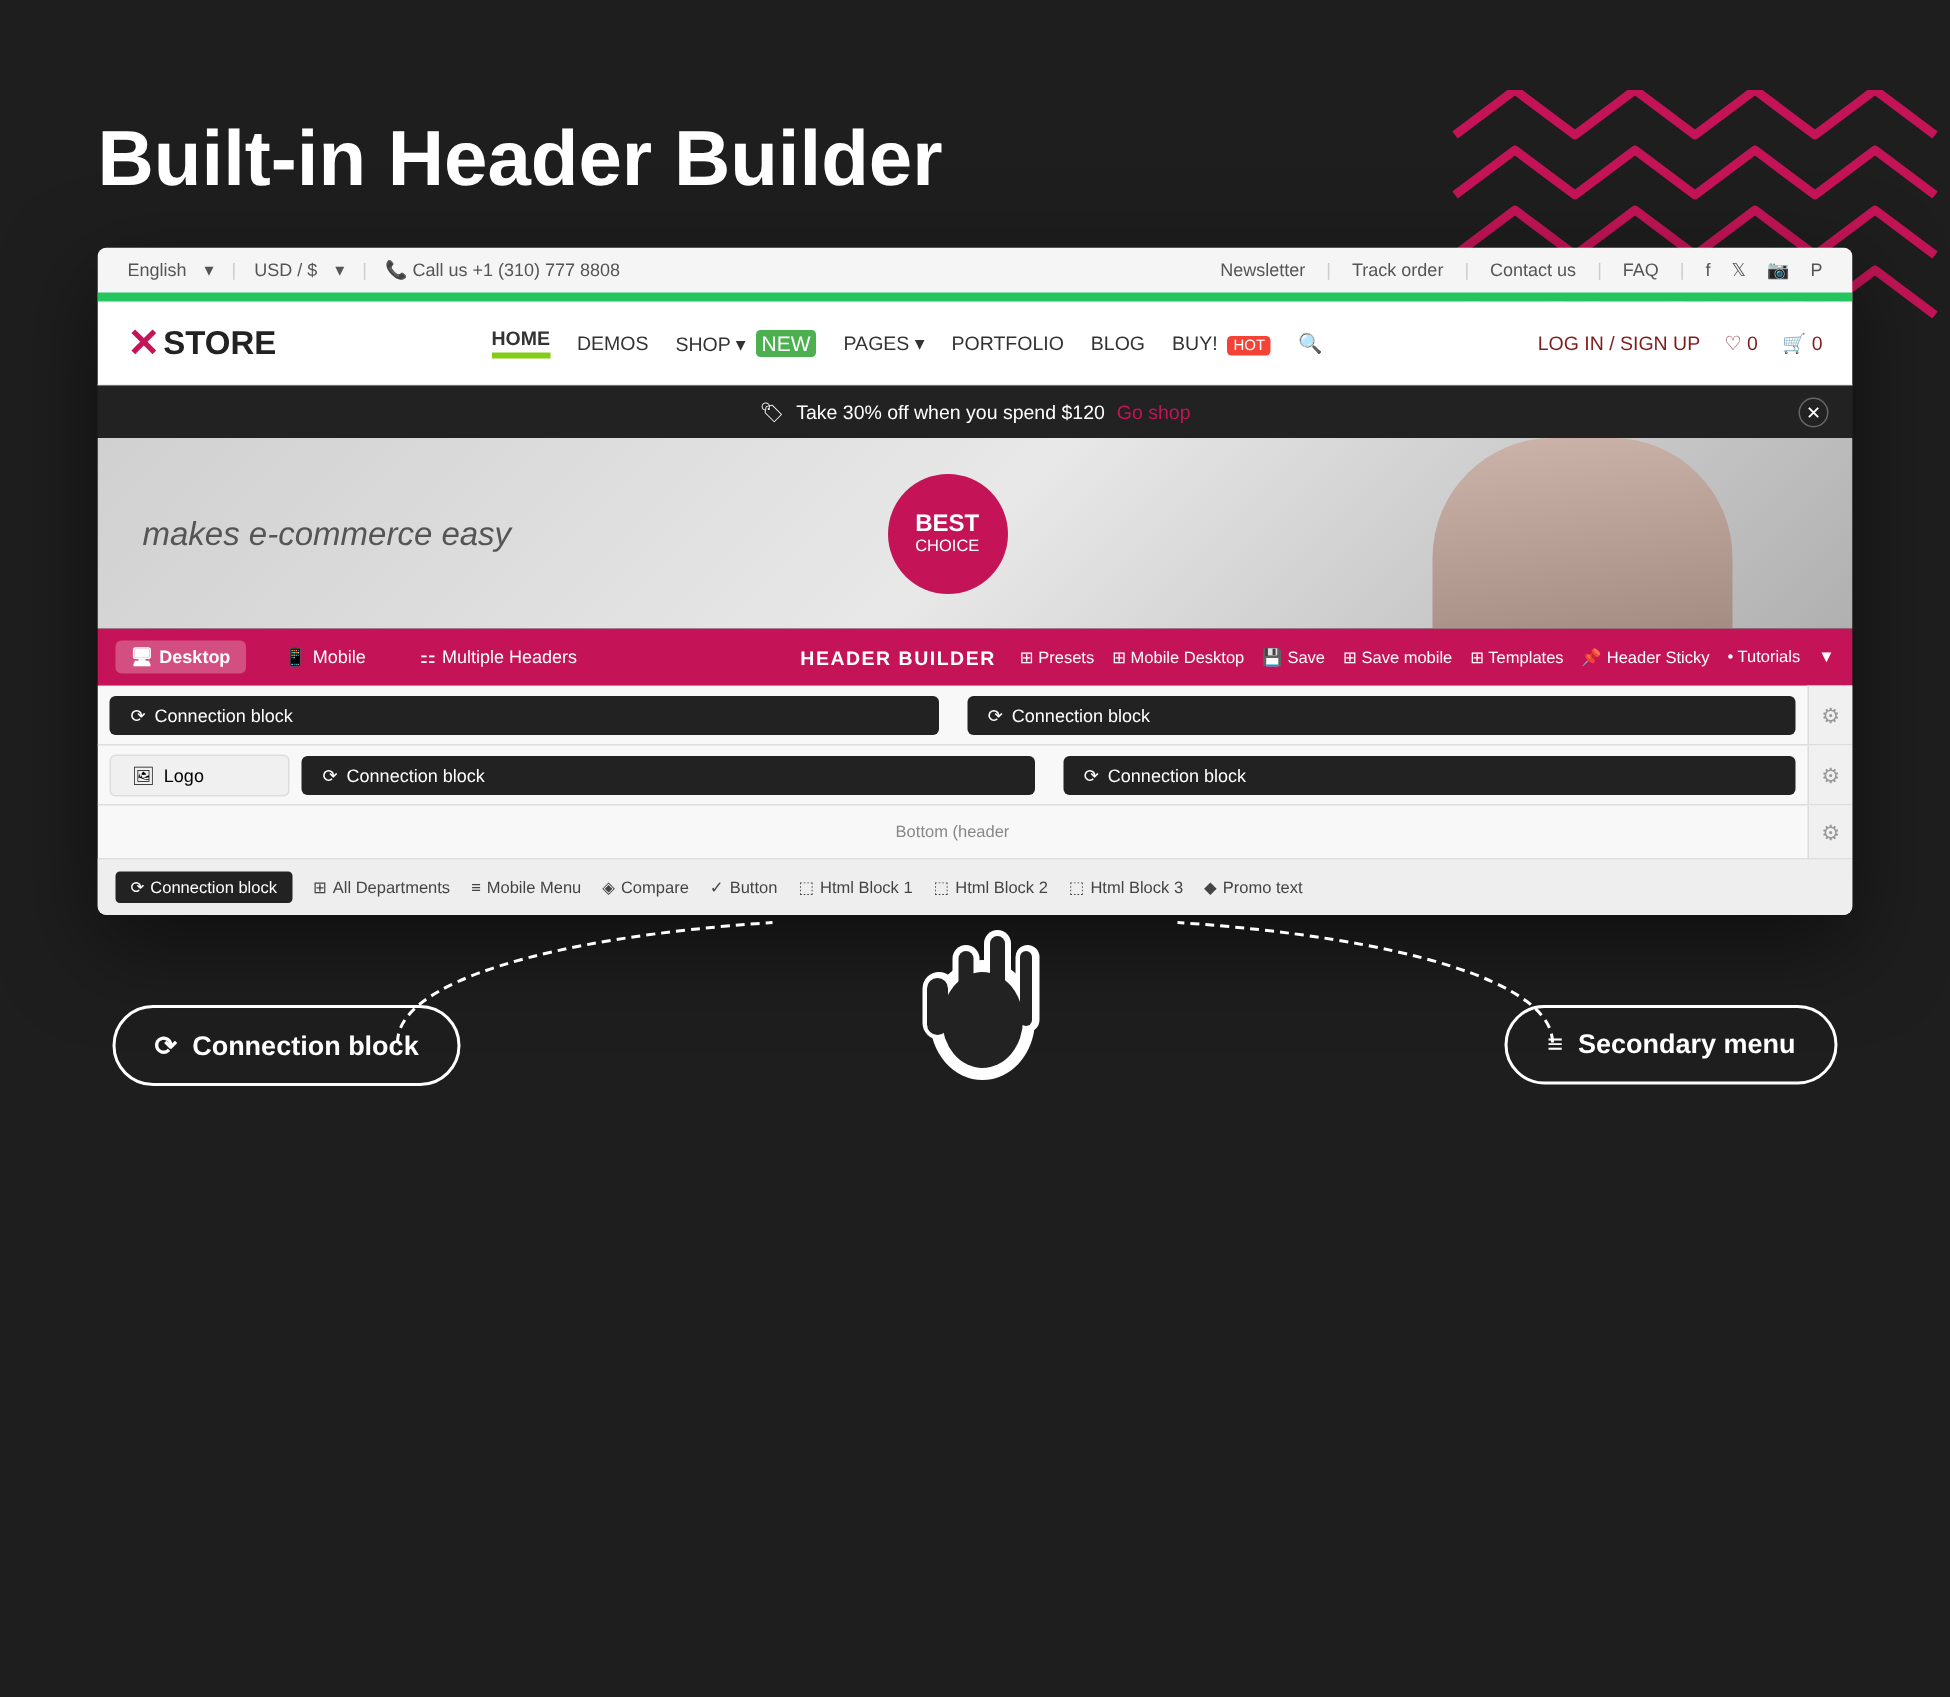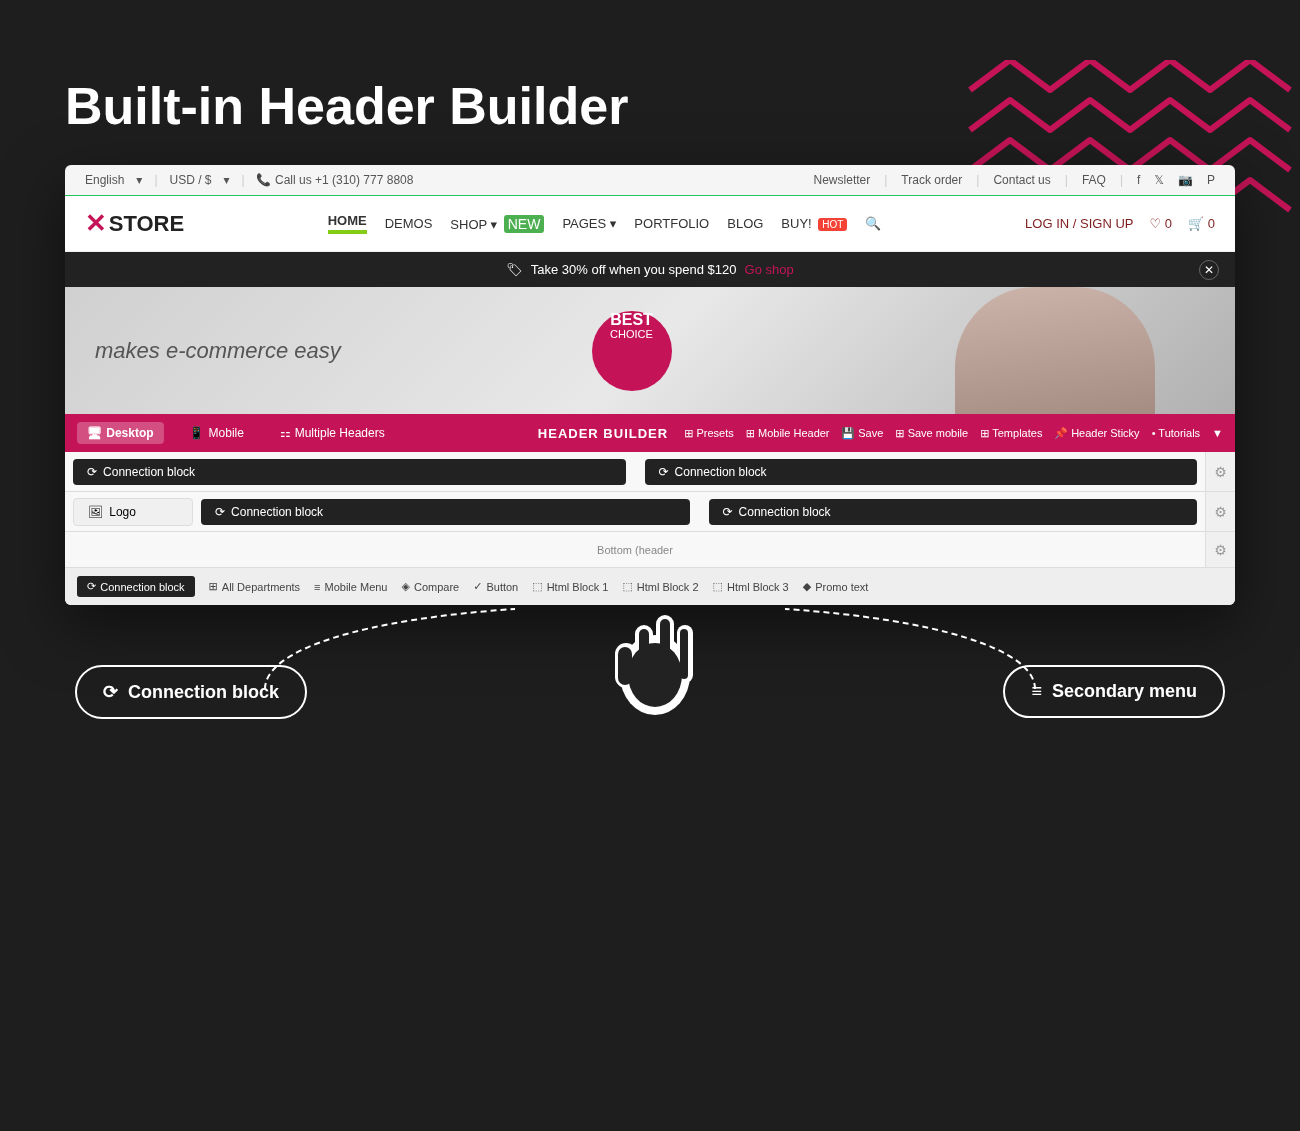--- a/index.html
+++ b/index.html
@@ -49,21 +49,21 @@
       width: 100%;
       border-radius: 6px;
       overflow: hidden;
       box-shadow: 0 20px 60px rgba(0,0,0,0.5);
       position: relative;
     }
 
     
     .store-topbar {
       background: #f5f5f5;
-      border-bottom: 1px solid #22c55e;
+      border-bottom: 6px solid #22c55e;
       padding: 8px 20px;
       display: flex;
       align-items: center;
       justify-content: space-between;
       font-size: 12px;
       color: #555;
     }
 
     .topbar-left {
       display: flex;
@@ -198,21 +198,21 @@
     .hero-badge {
       position: absolute;
       left: 45%;
       width: 80px;
       height: 80px;
       background: #c41457;
       border-radius: 50%;
       display: flex;
       flex-direction: column;
       align-items: center;
-      justify-content: flex-start;
+      justify-content: center;
       color: white;
       font-weight: 900;
       font-size: 16px;
       line-height: 1.1;
     }
 
     .hero-badge span {
       font-size: 11px;
       font-weight: 400;
     }
@@ -472,21 +472,21 @@
         <span>📱</span>
         <span>Mobile</span>
       </div>
       <div class="builder-tab">
         <span>⚏</span>
         <span>Multiple Headers</span>
       </div>
       <div class="builder-title">HEADER BUILDER</div>
       <div class="builder-actions">
         <span>⊞ Presets</span>
-        <span>⊞ Mobile Header</span>
+        <span>⊞ Mobile Desktop</span>
         <span>💾 Save</span>
         <span>⊞ Save mobile</span>
         <span>⊞ Templates</span>
         <span>📌 Header Sticky</span>
         <span>• Tutorials</span>
         <span>▼</span>
       </div>
     </div>
 
     <div class="builder-rows">

